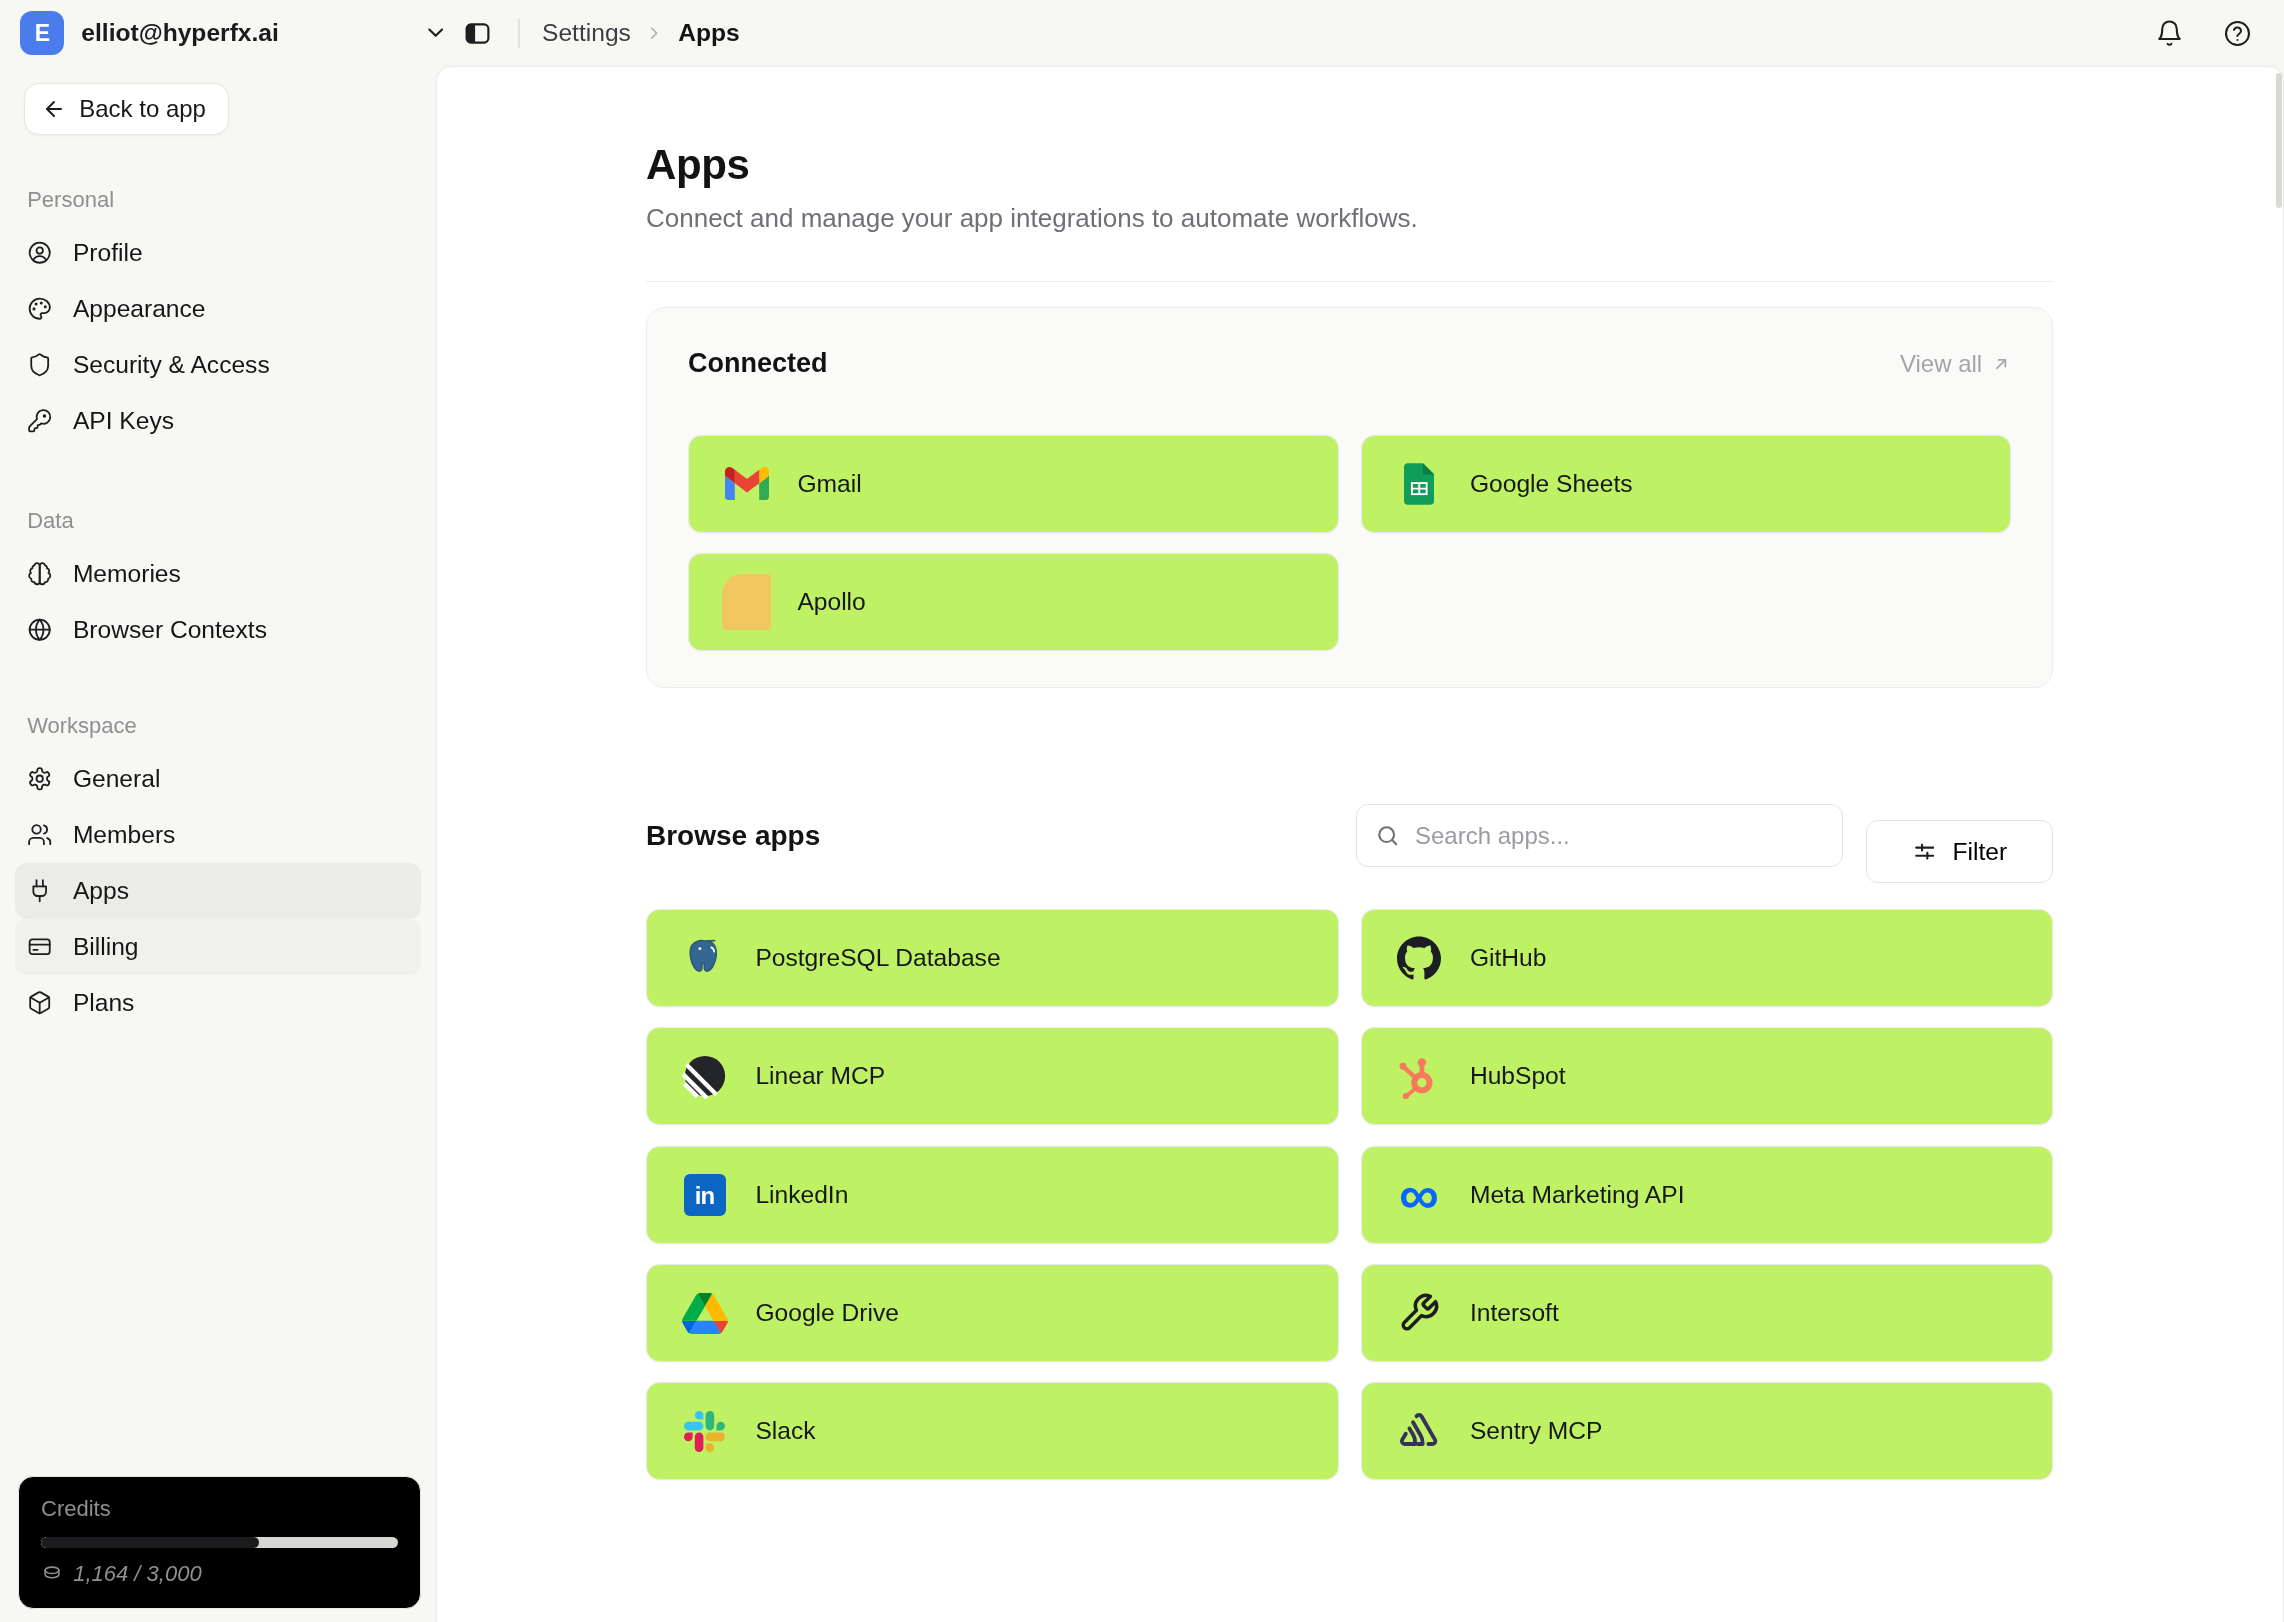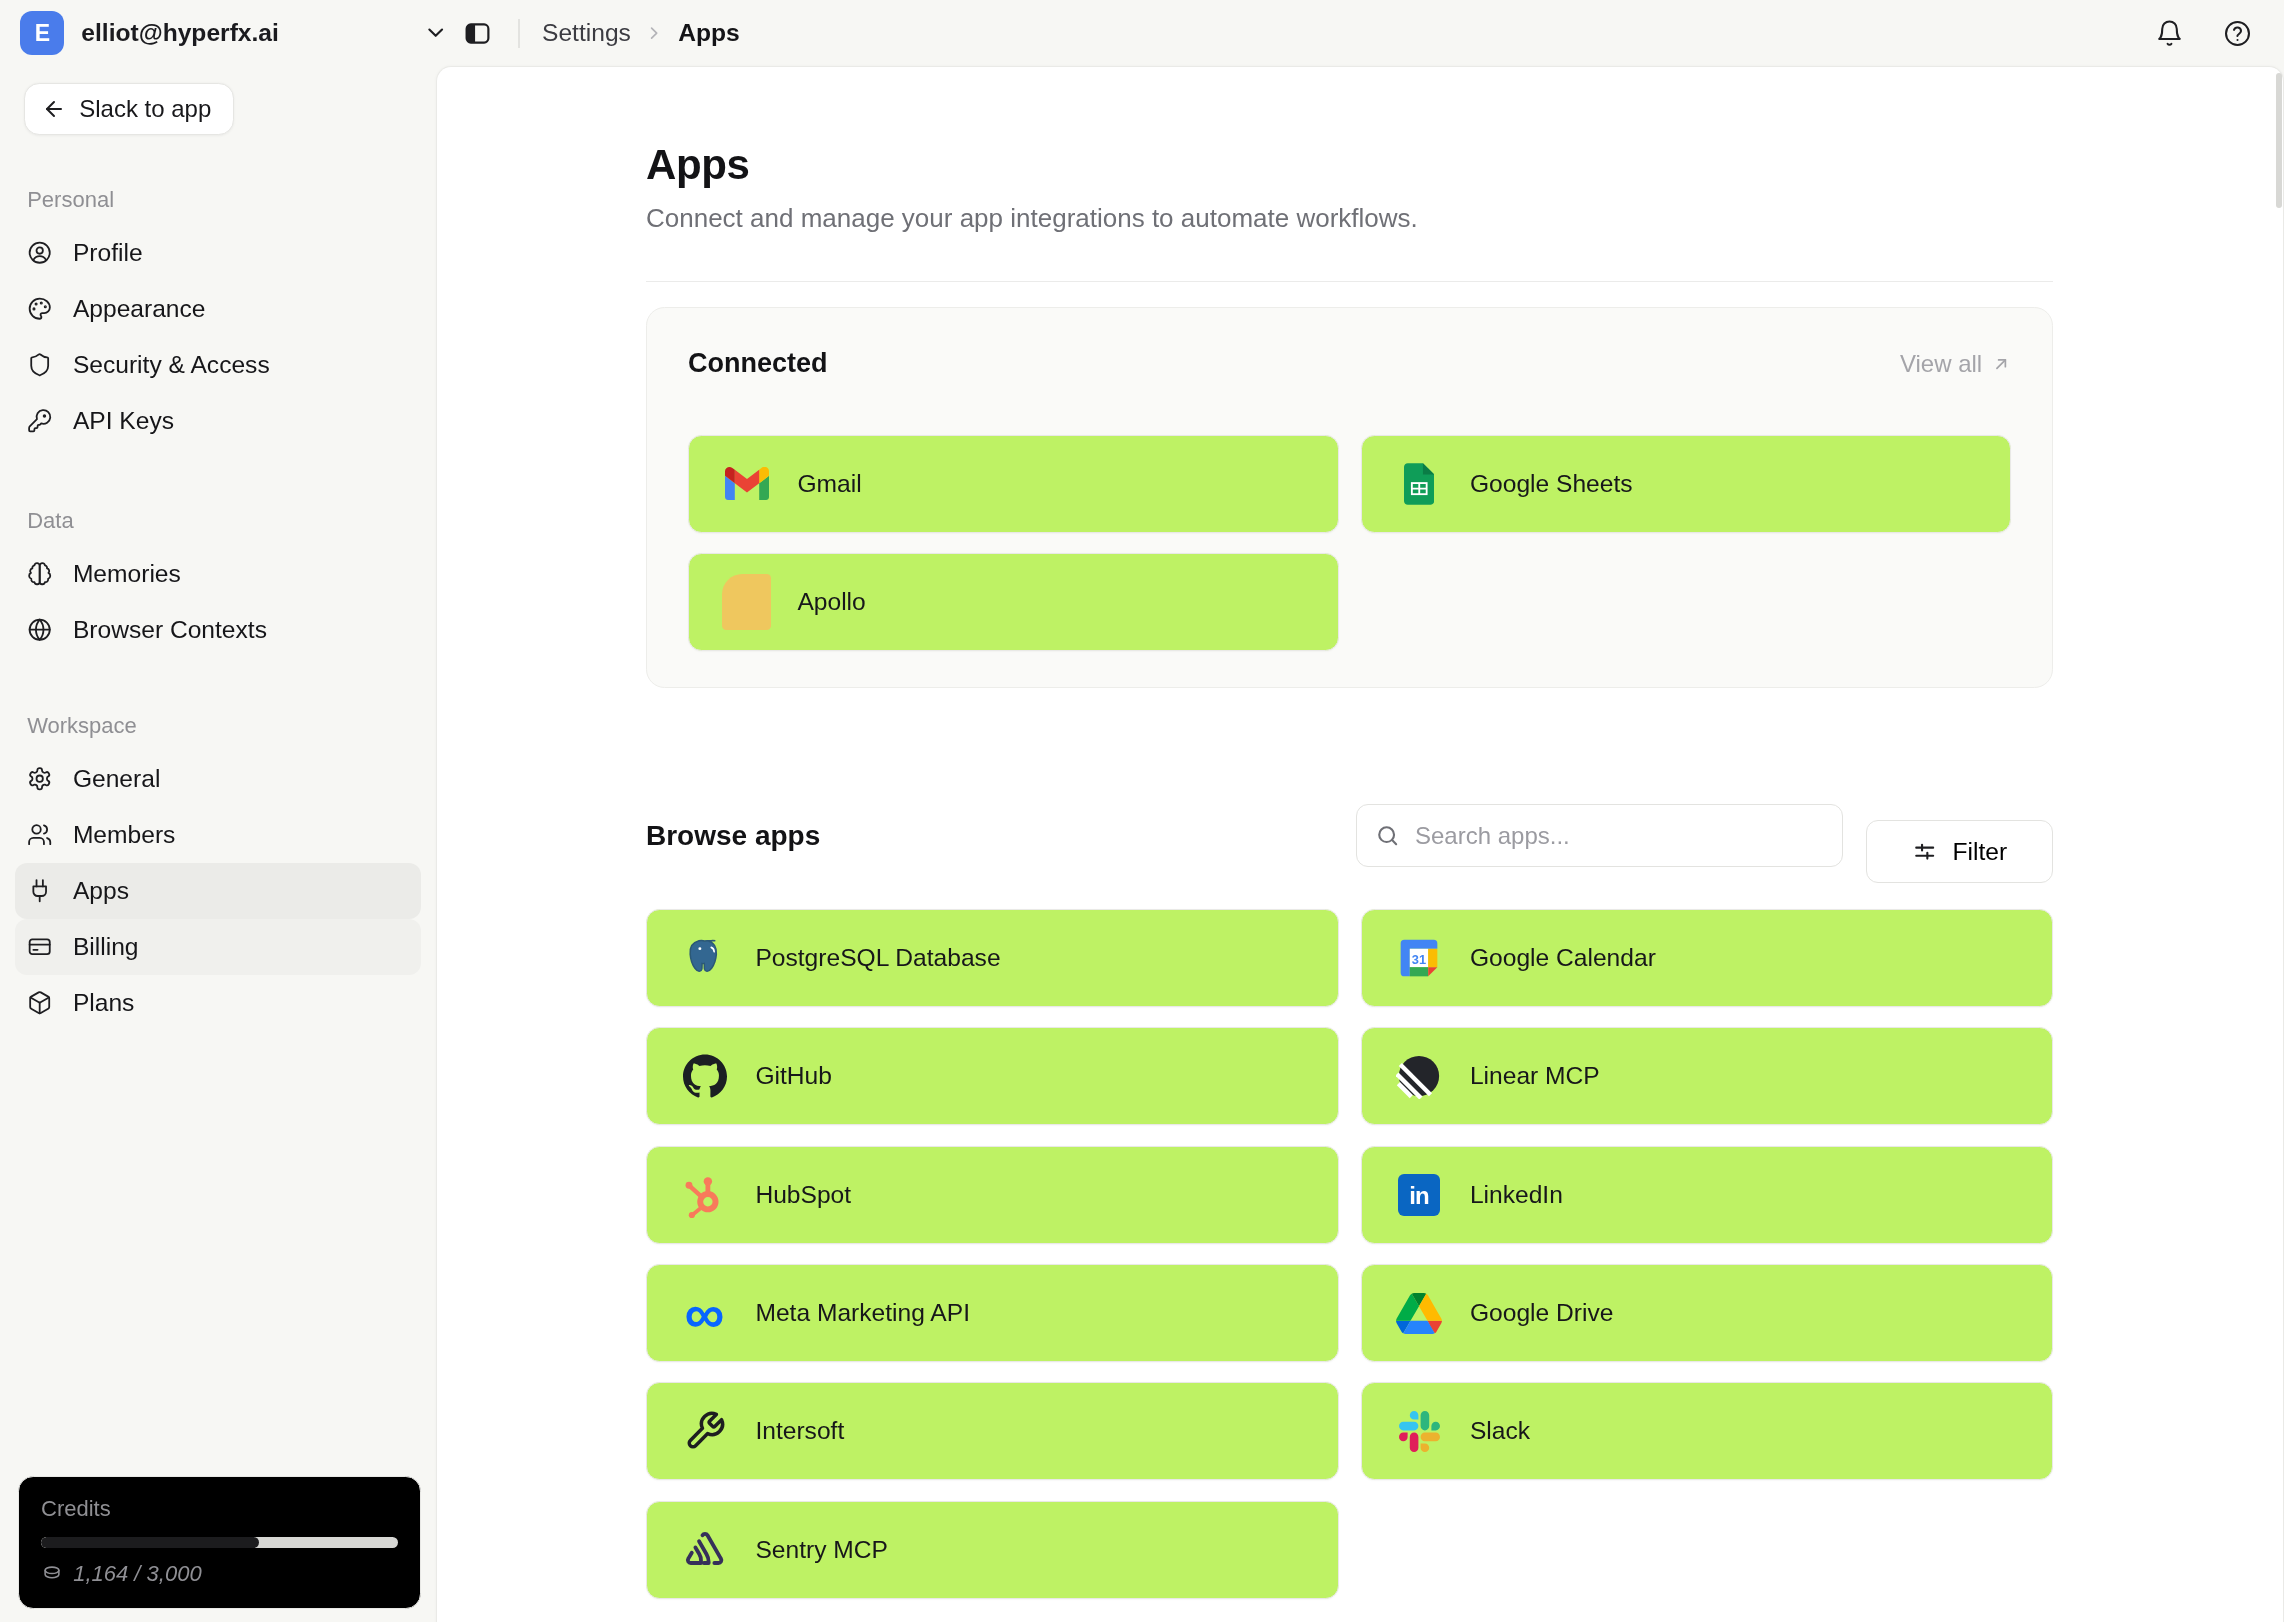--- a/index.html
+++ b/index.html
@@ -143,21 +143,21 @@
 </div>
 
 <div class="sidebar">
   <button class="back-btn">
     <span>
       <svg class="s-ico" width="24" height="24" viewBox="0 0 24 24" style="stroke-width:2">
           <path d="M19 12H5"></path>
           <path d="m12 19-7-7 7-7"></path>
         </svg>
     </span>
-    <span>Slack to app</span>
+    <span>Back to app</span>
   </button>
 
   
   <div class="nav-section">
     <div class="nav-label">Personal</div>
     <div class="nav-item">
       <span class="nicon">
         <svg class="s-ico" width="25.4" height="25.4" viewBox="0 0 24 24">
             <circle cx="12" cy="12" r="9.5"></circle>
             <circle cx="12" cy="10" r="3"></circle>
@@ -384,33 +384,20 @@
         <span class="logo">
           <svg width="44" height="44" viewBox="0 0 24 24">
             <path fill="#336791" stroke="#2b5876" stroke-width=".8" d="M17.6 2.6c-1.1-.3-2.2-.2-3.1.1-.9-.2-1.8-.2-2.7 0-.9-.3-2-.4-3.1-.1C5.2 3.5 3.6 6.4 3.9 9.9c.2 2.6 1.2 5.8 2.6 7.7.8 1.1 1.6 1.7 2.4 1.7.7 0 1.2-.4 1.4-1.2.1-.5.1-1.3.1-2.1v-1c.4.1.8.1 1.2 0v1c0 .8 0 1.6.1 2.1.2.8.7 1.2 1.4 1.2.8 0 1.7-.6 2.5-1.7 1.4-1.9 2.4-5.1 2.6-7.7.3-3.5-1.3-6.4-4.6-7.3z"></path>
             <circle cx="9.2" cy="6.9" r=".8" fill="#fff"></circle>
             <path d="M15.4 6.2c.9.3 1.5 1.2 1.6 2.4" fill="none" stroke="#fff" stroke-width=".9" stroke-linecap="round"></path>
           </svg>
         </span>
         <span class="app-name">PostgreSQL Database</span>
       </div>
 
-      <div class="app-card">
-        <span class="logo">
-          <svg width="44" height="44" viewBox="0 0 48 48">
-            <path fill="#4285f4" d="M8 4h32a4 4 0 0 1 4 4v6H14v30H8a4 4 0 0 1-4-4V8a4 4 0 0 1 4-4z"></path>
-            <rect x="14" y="14" width="20" height="20" fill="#fff"></rect>
-            <path fill="#fbbc04" d="M34 14h10v20H34z"></path>
-            <path fill="#34a853" d="M14 34h20v10H14z"></path>
-            <path fill="#ea4335" d="M34 34h10L34 44z"></path>
-            <text x="24" y="30" text-anchor="middle" font-size="14" font-weight="bold" fill="#4285f4" font-family="Liberation Sans, sans-serif">31</text>
-          </svg>
-        </span>
-        <span class="app-name">Google Calendar</span>
-      </div>
 
       <div class="app-card">
         <span class="logo">
           <svg width="44" height="44" viewBox="0 0 24 24">
             <path fill="#1b1f23" d="M12 .297c-6.63 0-12 5.373-12 12 0 5.303 3.438 9.8 8.205 11.385.6.113.82-.258.82-.577 0-.285-.01-1.04-.015-2.04-3.338.724-4.042-1.61-4.042-1.61C4.422 18.07 3.633 17.7 3.633 17.7c-1.087-.744.084-.729.084-.729 1.205.084 1.838 1.236 1.838 1.236 1.07 1.835 2.809 1.305 3.495.998.108-.776.417-1.305.76-1.605-2.665-.3-5.466-1.332-5.466-5.93 0-1.31.465-2.38 1.235-3.22-.135-.303-.54-1.523.105-3.176 0 0 1.005-.322 3.3 1.23.96-.267 1.98-.399 3-.405 1.02.006 2.04.138 3 .405 2.28-1.552 3.285-1.23 3.285-1.23.645 1.653.24 2.873.12 3.176.765.84 1.23 1.91 1.23 3.22 0 4.61-2.805 5.625-5.475 5.92.42.36.81 1.096.81 2.22 0 1.606-.015 2.896-.015 3.286 0 .315.21.69.825.57C20.565 22.092 24 17.592 24 12.297c0-6.627-5.373-12-12-12"></path>
           </svg>
         </span>
         <span class="app-name">GitHub</span>
       </div>
 

